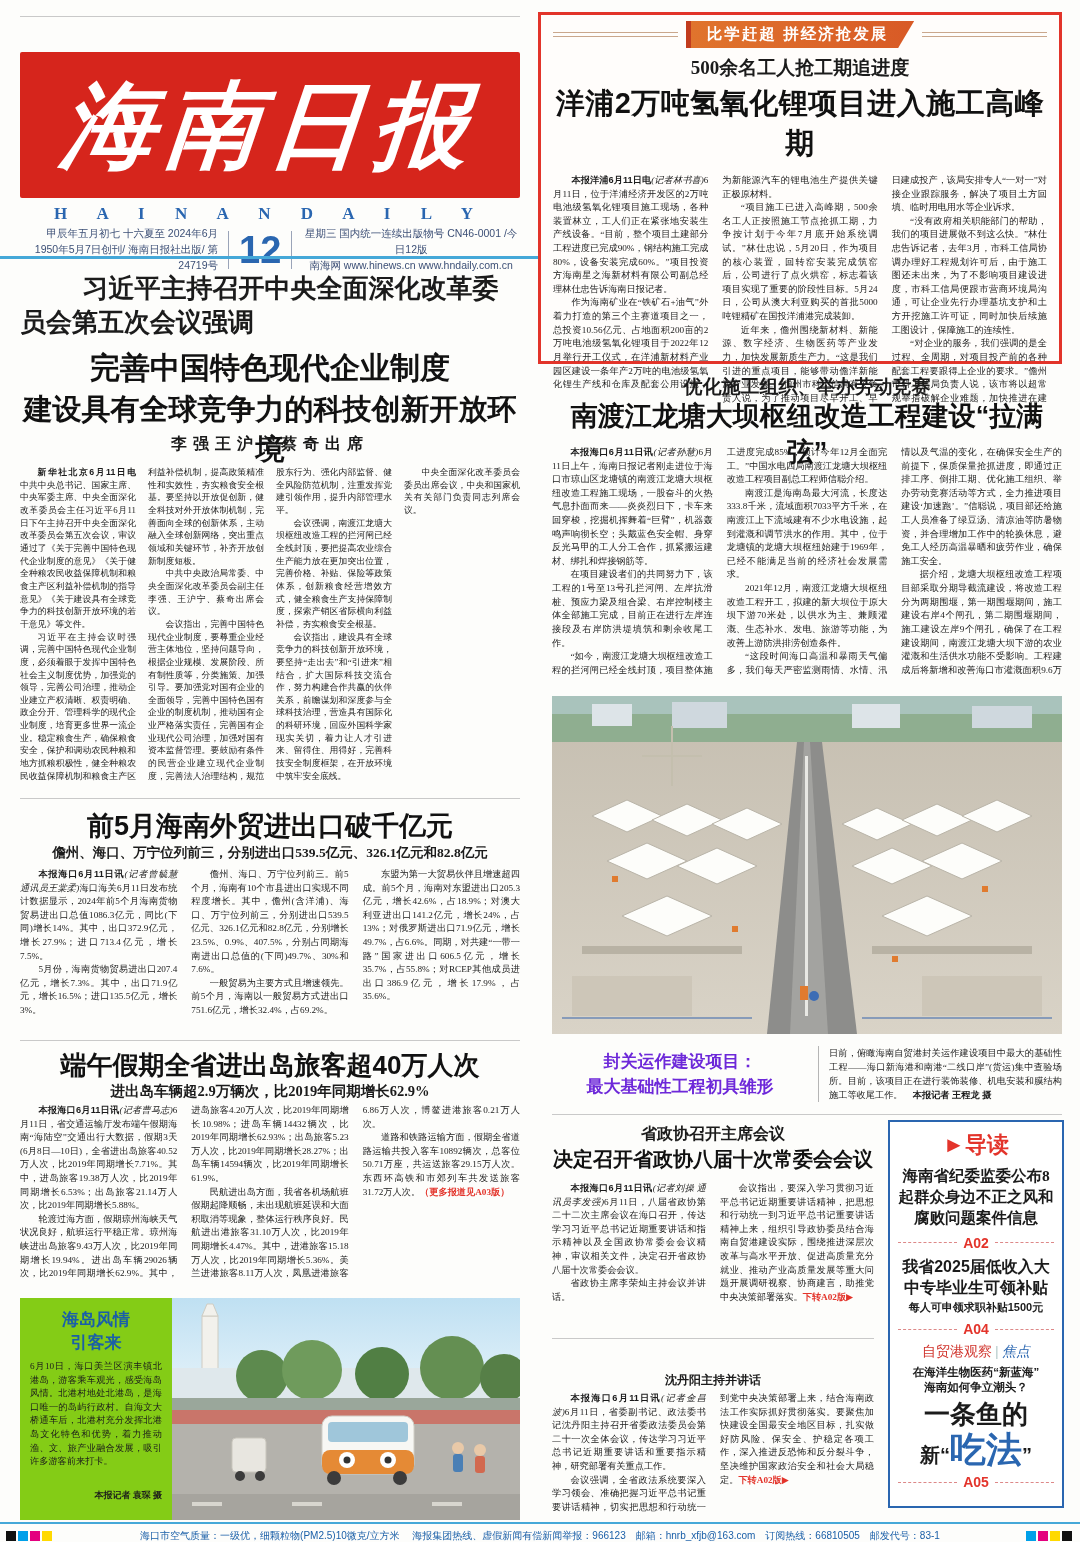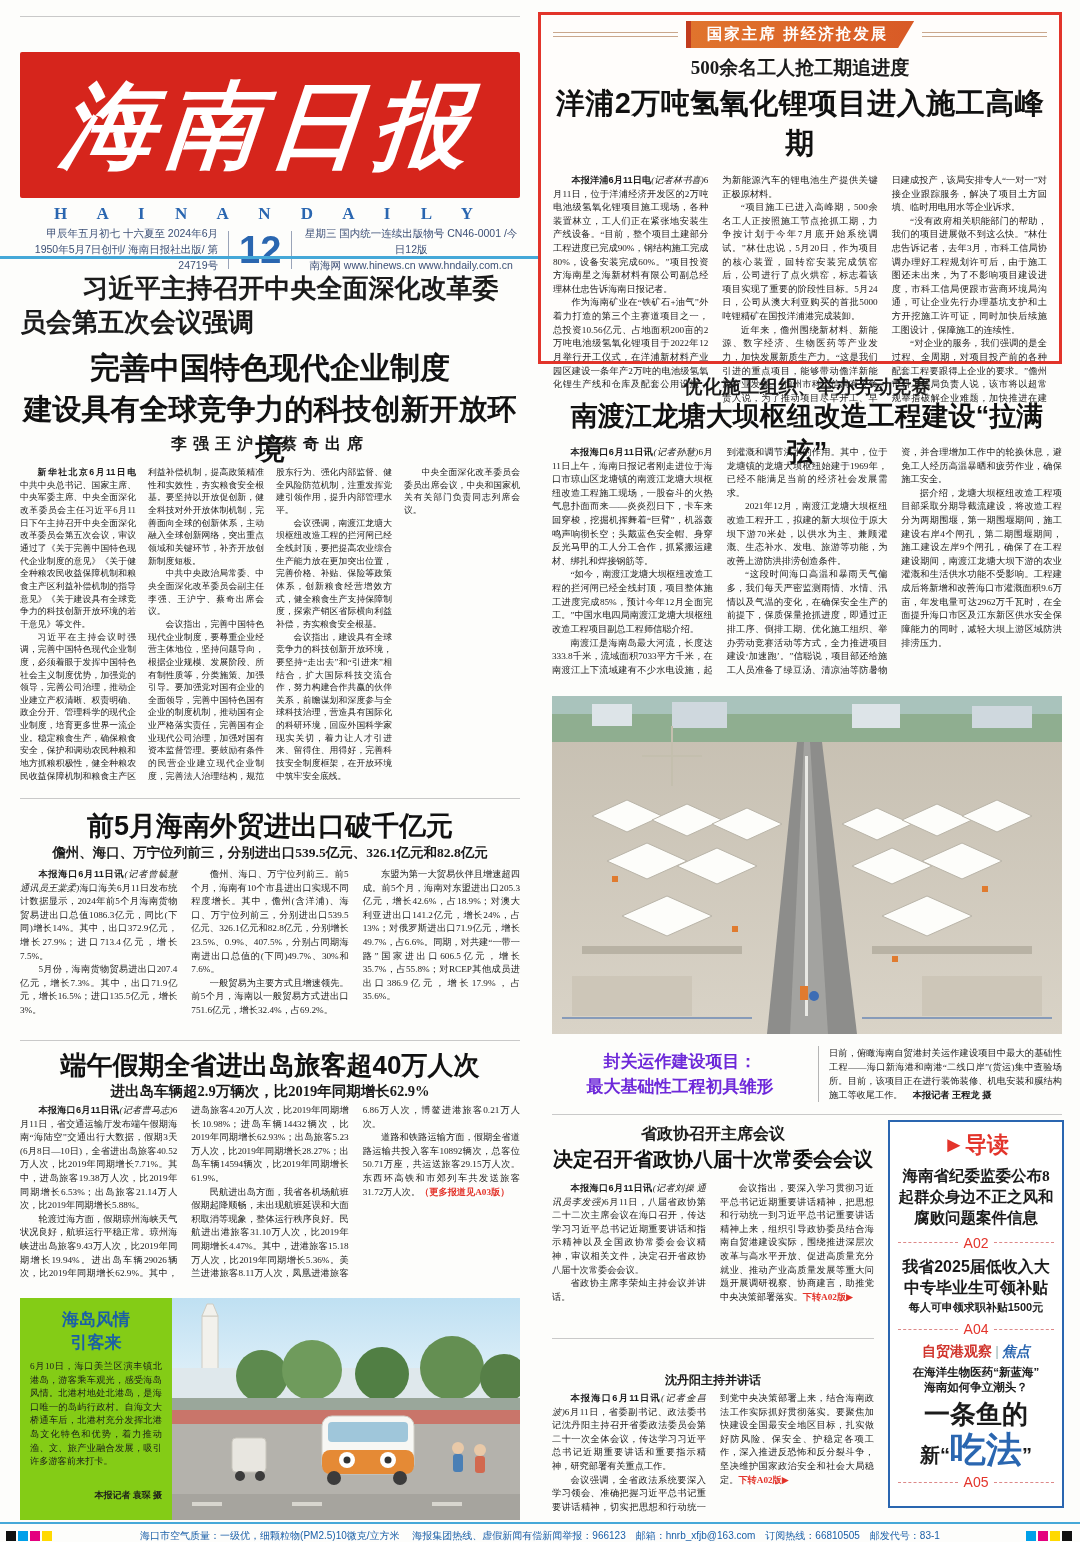--- a/index.html
+++ b/index.html
@@ -32,21 +32,21 @@
   .leadbox{border:3px solid #e2342a;background:#fffdfb;padding:6px 12px 8px;box-sizing:border-box;}
   .bannerrow{display:flex;align-items:center;gap:8px;}
   .bline{flex:1;border-top:1px solid #caa78c;border-bottom:1px solid #caa78c;height:3px;}
   .ribbon{background:linear-gradient(90deg,#e0742d,#d85a26);color:#fff;font-weight:bold;font-size:15.5px;
           font-family:"Liberation Sans",sans-serif;padding:3px 26px 3px 16px;border-left:5px solid #c23c1e;
           clip-path:polygon(0 0,100% 0,calc(100% - 16px) 100%,0 100%);letter-spacing:2px;}
   .kicker{font-weight:bold;}
   .headline{font-weight:900;color:#111;}
   
   .daodu{border:2px solid #2a66b0;background:#fff;padding:8px 8px;box-sizing:border-box;}
-  .pgdiv{display:flex;align-items:center;gap:6px;color:#e3342b;font-weight:normal;font-size:14px;
+  .pgdiv{display:flex;align-items:center;gap:6px;color:#e3342b;font-weight:bold;font-size:14px;
          font-family:"Liberation Sans",sans-serif;margin:6px 0;}
   .pgdiv .dash{flex:1;border-top:1px dashed #d88;}
   .regmark{display:inline-block;width:10px;height:10px;margin-right:2px;}
   .caprow{display:flex;align-items:center;gap:10px;}
   .panel{background:#84cc16;}
   svg{display:block;}
 </style>
 </head>
 <body>
 
@@ -67,21 +67,21 @@
     <div style="text-align:center;">
       <div>星期三 国内统一连续出版物号 CN46-0001 /今日12版</div>
       <div>南海网 www.hinews.cn www.hndaily.com.cn</div>
     </div>
   </div>
   <div class="abs cyanline" style="left:0;top:256px;width:540px;"></div>
 
   <div class="abs leadbox" style="left:538px;top:12px;width:524px;height:352px;">
     <div class="bannerrow">
       <div class="bline"></div>
-      <div class="ribbon">国家主席 拼经济抢发展</div>
+      <div class="ribbon">比学赶超 拼经济抢发展</div>
       <div class="bline"></div>
     </div>
     <div class="ctr kicker" style="font-size:19px;margin-top:7px;">500余名工人抢工期追进度</div>
     <div class="ctr headline hei" style="font-size:29px;margin-top:3px;letter-spacing:0.5px;">洋浦2万吨氢氧化锂项目进入施工高峰期</div>
     <div class="body col3" style="height:242px;margin-top:10px;">
       <p class="para"><b class="dl">本报洋浦6月11日电</b><i class="rp">(记者林书喜)</i><span>6月11日，位于洋浦经济开发区的2万吨电池级氢氧化锂项目施工现场，各种装置林立，工人们正在紧张地安装生产线设备。“目前，整个项目土建部分工程进度已完成90%，钢结构施工完成80%，设备安装完成60%。”项目投资方海南星之海新材料有限公司副总经理林仕忠告诉海南日报记者。</span></p>
       <div>
           <p class="para">作为海南矿业在“铁矿石+油气”外着力打造的第三个主赛道项目之一，总投资10.56亿元、占地面积200亩的2万吨电池级氢氧化锂项目于2022年12月举行开工仪式，在洋浦新材料产业园区建设一条年产2万吨的电池级氢氧化锂生产线和仓库及配套公用设施，为新能源汽车的锂电池生产提供关键正极原材料。</p>
           <p class="para">“项目施工已进入高峰期，500余名工人正按照施工节点抢抓工期，力争按计划于今年7月底开始系统调试。”林仕忠说，5月20日，作为项目的核心装置，回转窑安装完成筑窑后，公司进行了点火烘窑，标志着该项目实现了重要的阶段性目标。5月24日，公司从澳大利亚购买的首批5000吨锂精矿在国投洋浦港完成装卸。</p>
           <p class="para">近年来，儋州围绕新材料、新能源、数字经济、生物医药等产业发力，加快发展新质生产力。“这是我们引进的重点项目，能够带动儋洋新能源产业发展。”儋州市科工信局有关负责人说，为了推动项目尽早开工、早日建成投产，该局安排专人“一对一”对接企业跟踪服务，解决了项目土方回填、临时用电用水等企业诉求。</p>
@@ -182,20 +182,21 @@
         <rect x="120" y="204" width="30" height="4" fill="#d8d6cf"></rect>
         <rect x="260" y="204" width="30" height="4" fill="#d8d6cf"></rect>
     </svg>
   </div>
 
   <div class="abs ctr kicker" style="left:552px;top:374px;width:510px;font-size:19px;">优化施工组织、举办劳动竞赛</div>
   <div class="abs ctr headline hei" style="left:552px;top:398px;width:510px;font-size:27px;">南渡江龙塘大坝枢纽改造工程建设“拉满弦”</div>
   <div class="abs body col3" style="left:552px;top:446px;width:510px;height:244px;">
     <p class="para"><b class="dl">本报海口6月11日讯</b><i class="rp">(记者孙慧)</i><span>6月11日上午，海南日报记者刚走进位于海口市琼山区龙塘镇的南渡江龙塘大坝枢纽改造工程施工现场，一股奋斗的火热气息扑面而来——炎炎烈日下，卡车来回穿梭，挖掘机挥舞着“巨臂”，机器轰鸣声响彻长空；头戴蓝色安全帽、身穿反光马甲的工人分工合作，抓紧搬运建材、绑扎和焊接钢筋等。</span></p>
     <div>
+        <p class="para">在项目建设者们的共同努力下，该工程的1号至13号孔拦河闸、左岸抗滑桩、预应力梁及组合梁、右岸控制楼主体全部施工完成，目前正在进行左岸连接段及右岸防洪堤填筑和剩余收尾工作。</p>
         <p class="para">“如今，南渡江龙塘大坝枢纽改造工程的拦河闸已经全线封顶，项目整体施工进度完成85%，预计今年12月全面完工。”中国水电四局南渡江龙塘大坝枢纽改造工程项目副总工程师信聪介绍。</p>
         <p class="para">南渡江是海南岛最大河流，长度达333.8千米，流域面积7033平方千米，在南渡江上下流域建有不少水电设施，起到灌溉和调节洪水的作用。其中，位于龙塘镇的龙塘大坝枢纽始建于1969年，已经不能满足当前的经济社会发展需求。</p>
         <p class="para">2021年12月，南渡江龙塘大坝枢纽改造工程开工，拟建的新大坝位于原大坝下游70米处，以供水为主、兼顾灌溉、生态补水、发电、旅游等功能，为改善上游防洪排涝创造条件。</p>
         <p class="para">“这段时间海口高温和暴雨天气偏多，我们每天严密监测雨情、水情、汛情以及气温的变化，在确保安全生产的前提下，保质保量抢抓进度，即通过正排工序、倒排工期、优化施工组织、举办劳动竞赛活动等方式，全力推进项目建设‘加速跑’。”信聪说，项目部还给施工人员准备了绿豆汤、清凉油等防暑物资，并合理增加工作中的轮换休息，避免工人经历高温暴晒和疲劳作业，确保施工安全。</p>
         <p class="para">据介绍，龙塘大坝枢纽改造工程项目部采取分期导截流建设，将改造工程分为两期围堰，第一期围堰期间，施工建设右岸4个闸孔，第二期围堰期间，施工建设左岸9个闸孔，确保了在工程建设期间，南渡江龙塘大坝下游的农业灌溉和生活供水功能不受影响。工程建成后将新增和改善海口市灌溉面积9.6万亩，年发电量可达2962万千瓦时，在全面提升海口市区及江东新区供水安全保障能力的同时，减轻大坝上游区域防洪排涝压力。</p>
       </div>
   </div>
 
   <div class="abs" style="left:552px;top:696px;width:510px;height:338px;">
     <svg width="510" height="338" viewBox="0 0 510 338">
@@ -292,21 +293,21 @@
         <span>A02</span>
         <span class="dash"></span>
       </div>
     <div class="ctr hei" style="font-size:16px;font-weight:900;line-height:1.3;">我省2025届低收入大中专毕业生可领补贴</div>
     <div class="ctr hei" style="font-size:11px;font-weight:bold;margin-top:2px;">每人可申领求职补贴1500元</div>
     <div class="pgdiv">
         <span class="dash"></span>
         <span>A04</span>
         <span class="dash"></span>
       </div>
-    <div class="ctr" style="font-size:14px;font-weight:bold;margin-top:2px;">
+    <div class="ctr" style="font-size:14px;font-weight:normal;margin-top:2px;">
       <span style="color:#d0342c;">自贸港观察</span>
       <span style="color:#8aa;">|</span>
       <span style="color:#2a66b0;font-style:italic;">焦点</span>
     </div>
     <div class="ctr hei" style="font-size:11.5px;font-weight:bold;margin-top:4px;">在海洋生物医药“新蓝海”</div>
     <div class="ctr hei" style="font-size:11.5px;font-weight:bold;">海南如何争立潮头？</div>
     <div class="ctr hei" style="font-size:26px;font-weight:900;margin-top:2px;">一条鱼的</div>
     <div class="ctr hei" style="font-weight:900;line-height:1;">
       <span style="font-size:20px;">新“</span><span style="font-size:36px;color:#2a66b0;">吃法</span><span style="font-size:20px;">”</span>
     </div>

